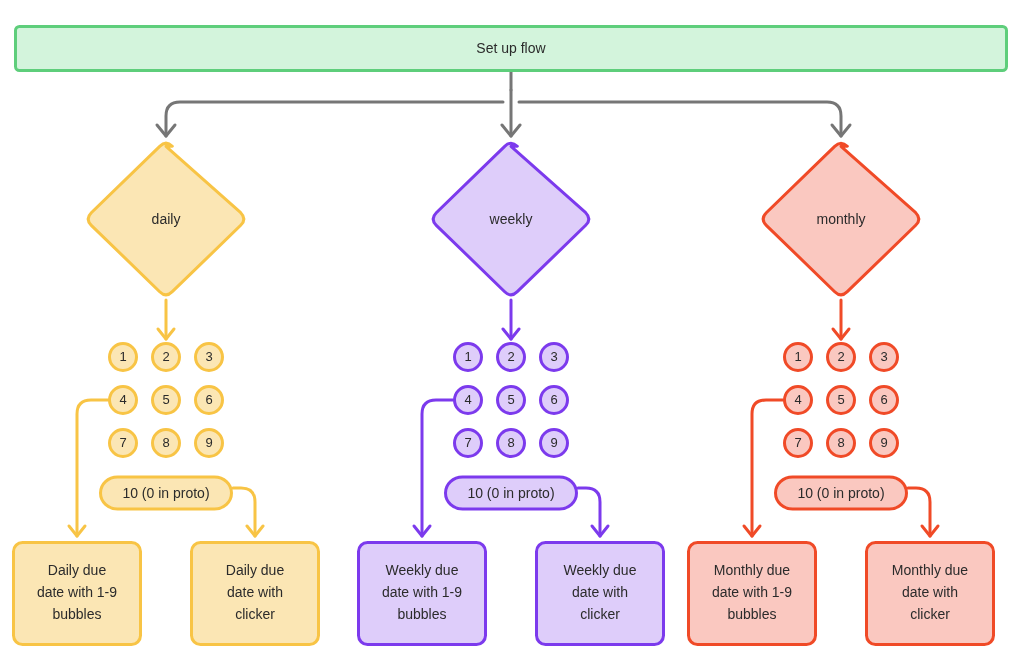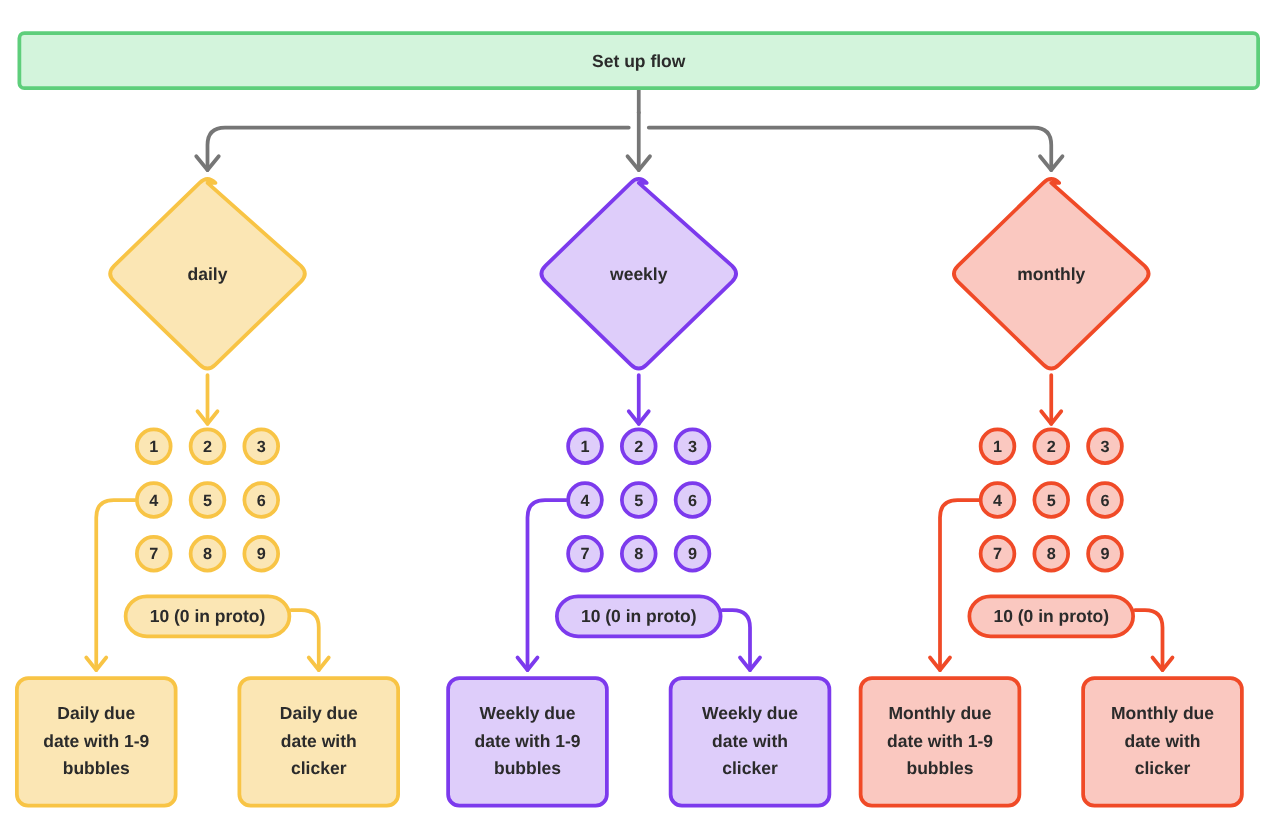--- a/index.html
+++ b/index.html
@@ -12,21 +12,20 @@
     width: 1023px;
     height: 659px;
     font-family: "Liberation Sans", "DejaVu Sans", sans-serif;
     overflow: hidden;
   }
   #diagram-root {
     position: relative;
     width: 1023px;
     height: 659px;
     background: #ffffff;
-    font-weight: bold;
   }
   svg.flow {
     position: absolute;
     left: 0;
     top: 0;
     width: 1023px;
     height: 659px;
   }
   .node-text {
     font-family: "Liberation Sans", "DejaVu Sans", sans-serif;

